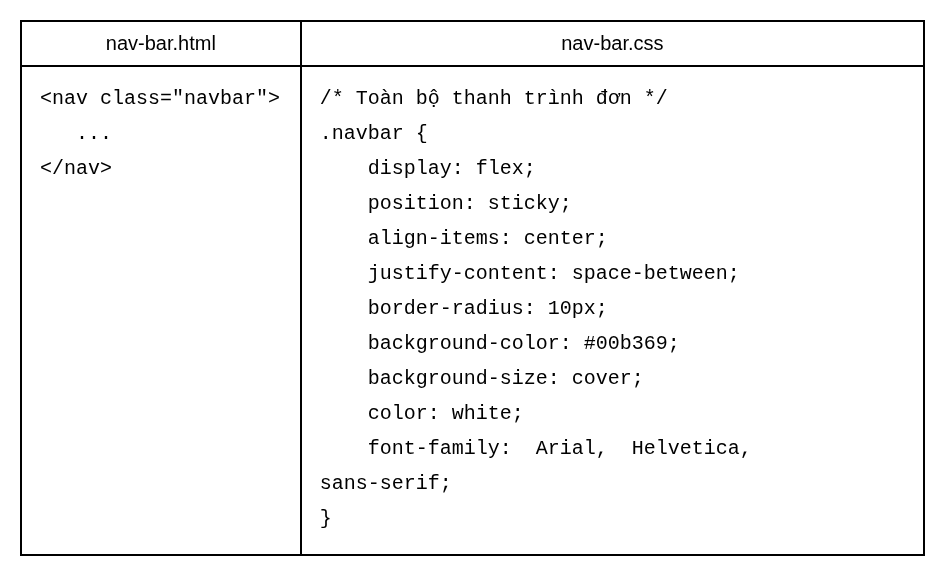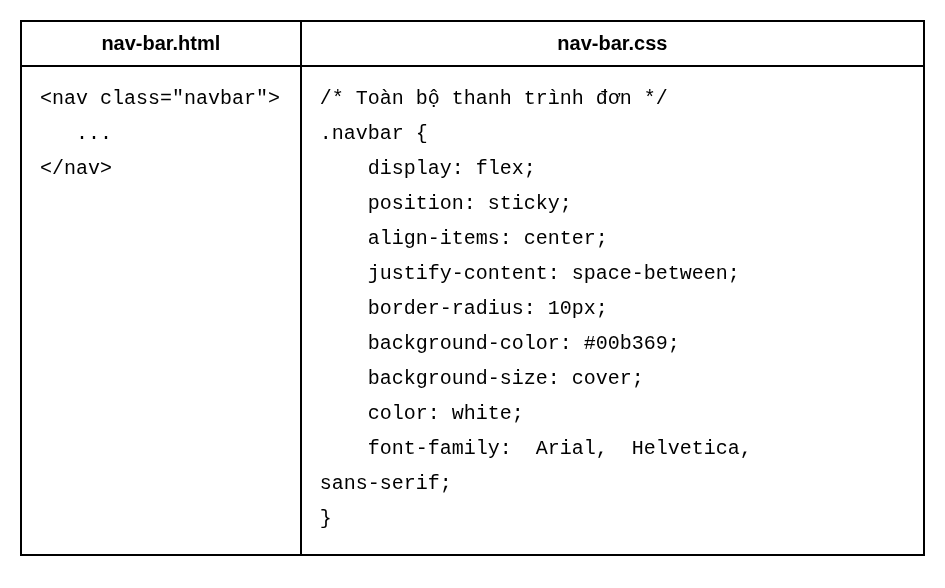--- a/index.html
+++ b/index.html
@@ -13,21 +13,21 @@
     }
     .code-table {
       border-collapse: collapse;
       width: 905px;
       border: 2px solid #000;
     }
     .code-table th {
       border: 2px solid #000;
       padding: 10px 13px;
       text-align: center;
-      font-weight: bold;
+      font-weight: normal;
       font-size: 20px;
       background: #fff;
     }
     .code-table td {
       border: 2px solid #000;
       padding: 14px 18px 18px 18px;
       vertical-align: top;
       font-family: "Courier New", Courier, monospace;
       font-size: 20px;
       line-height: 1.75;

